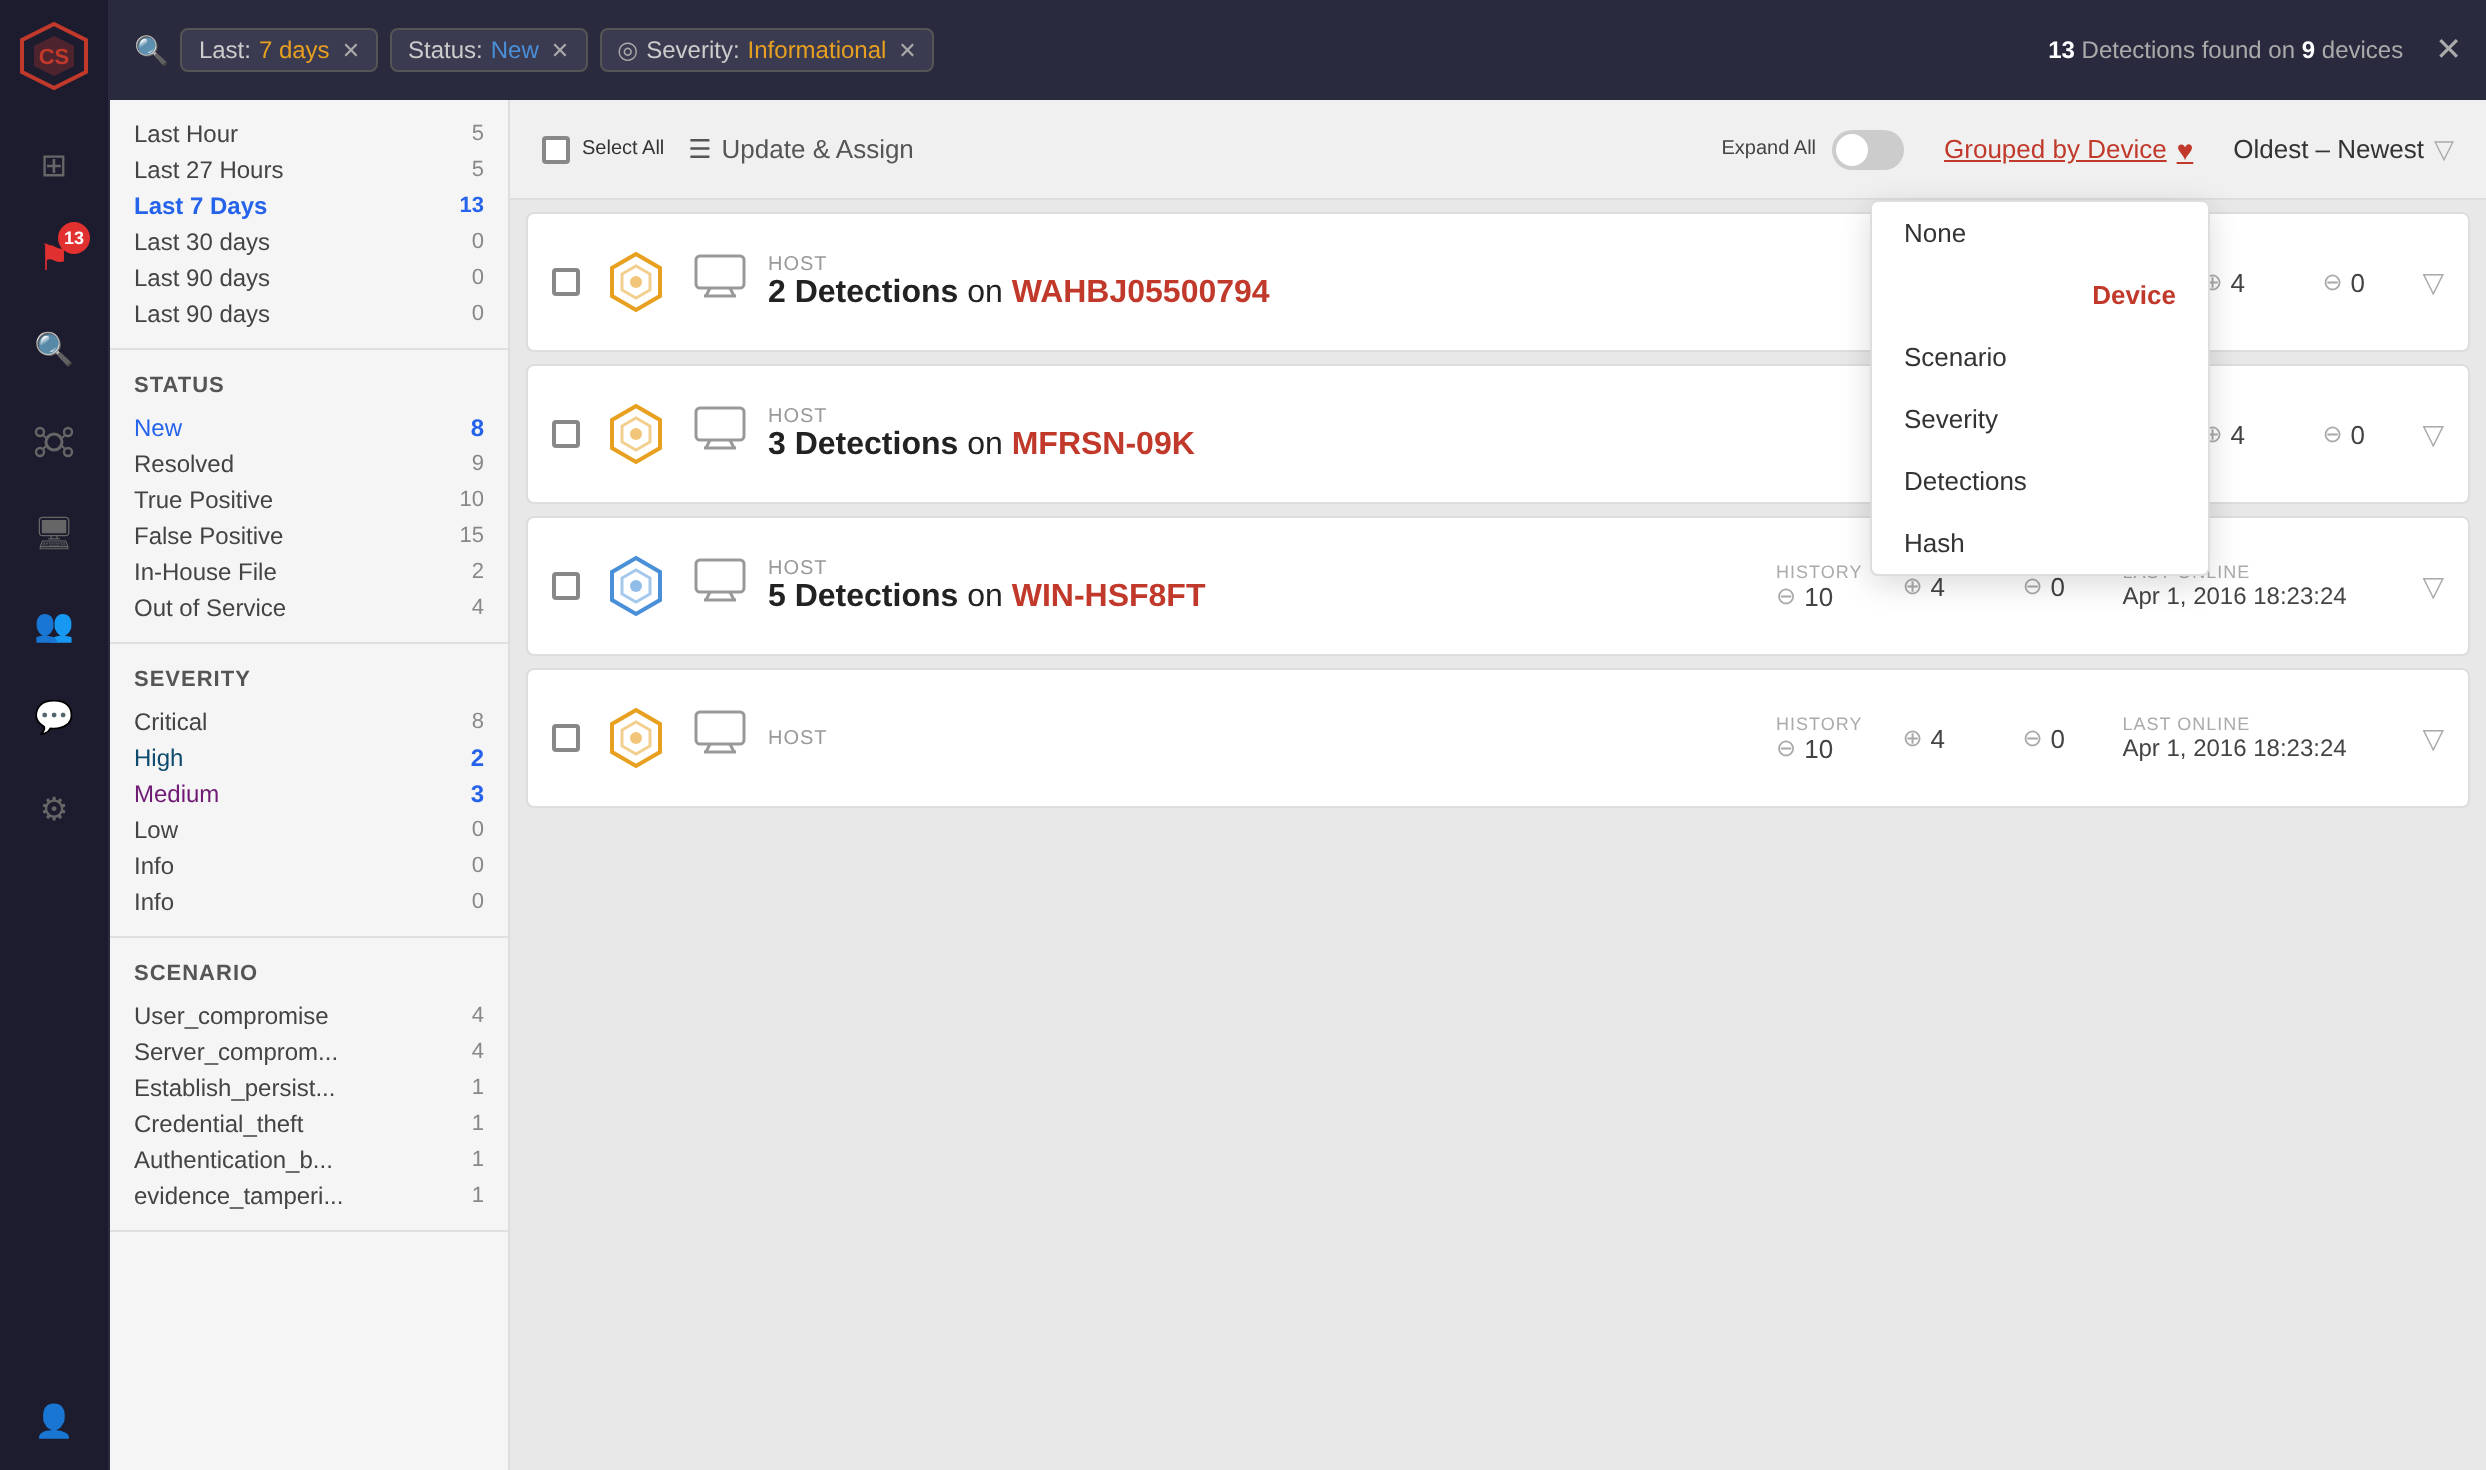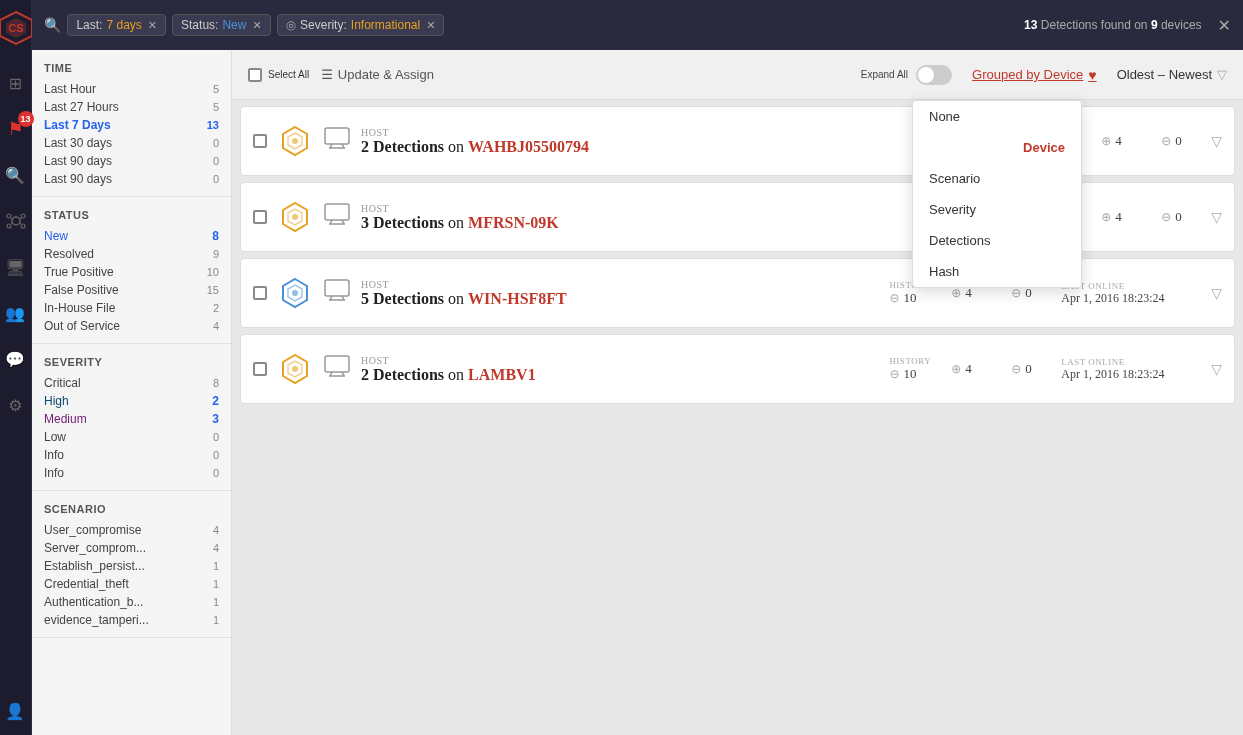--- a/index.html
+++ b/index.html
@@ -9,21 +9,21 @@
       font-size: 12px;
       color: #ccc;
       width: 1243px;
       height: 735px;
       overflow: hidden;
       display: flex;
     }
 
     
     .sidebar {
-      width: 32px;
+      width: 55px;
       background: #1c1c2e;
       display: flex;
       flex-direction: column;
       align-items: center;
       padding: 10px 0;
       gap: 18px;
       border-right: 1px solid #2a2a3e;
       flex-shrink: 0;
     }
     .sidebar-logo {
@@ -280,21 +280,20 @@
     .detections-list {
       flex: 1;
       overflow-y: auto;
       background: #e8e8e8;
     }
     .detection-group {
       background: #fff;
       margin: 6px 8px;
       border-radius: 4px;
       border: 1px solid #ddd;
-      font-family: Liberation Serif, serif;
     }
     .detection-row {
       display: flex;
       align-items: center;
       padding: 10px 12px;
       gap: 10px;
       min-height: 68px;
     }
     .detection-row .cb-wrap {
       flex-shrink: 0;
@@ -465,21 +464,20 @@
       <span class="count">13</span> Detections found on <span class="count">9</span> devices
     </div>
     <span class="topbar-close">✕</span>
   </div>
 
   <div class="content">
 
     <div class="filter-panel">
 
       <div class="filter-section">
-        <div class="filter-header">Time</div>
         <div class="filter-row">
           <span>Last Hour</span>
           <span class="count">5</span>
         </div>
         <div class="filter-row">
           <span>Last 27 Hours</span>
           <span class="count">5</span>
         </div>
         <div class="filter-row active">
           <span>Last 7 Days</span>
@@ -794,25 +792,20 @@
             <div class="det-device-icon">
               <svg width="28" height="24" viewBox="0 0 28 24" fill="none">
                 <rect x="2" y="2" width="24" height="16" rx="2" stroke="#999" stroke-width="1.5"></rect>
                 <line x1="9" y1="18" x2="7" y2="22" stroke="#999" stroke-width="1.5"></line>
                 <line x1="19" y1="18" x2="21" y2="22" stroke="#999" stroke-width="1.5"></line>
                 <line x1="6" y1="22" x2="22" y2="22" stroke="#999" stroke-width="1.5"></line>
               </svg>
             </div>
             <div class="det-info">
               <div class="det-host-label">HOST</div>
-              <div class="det-title">
-                <span class="count">2 Detections</span>
-                <span> on </span>
-                <span class="hostname">LAMBV1</span>
-              </div>
             </div>
             <div class="det-stats">
               <div class="stat-group">
                 <div class="stat-label">HISTORY</div>
                 <div class="stat-val">
                   <span class="stat-icon">⊖</span>
                   <span>10</span>
                 </div>
               </div>
               <div class="stat-group">

